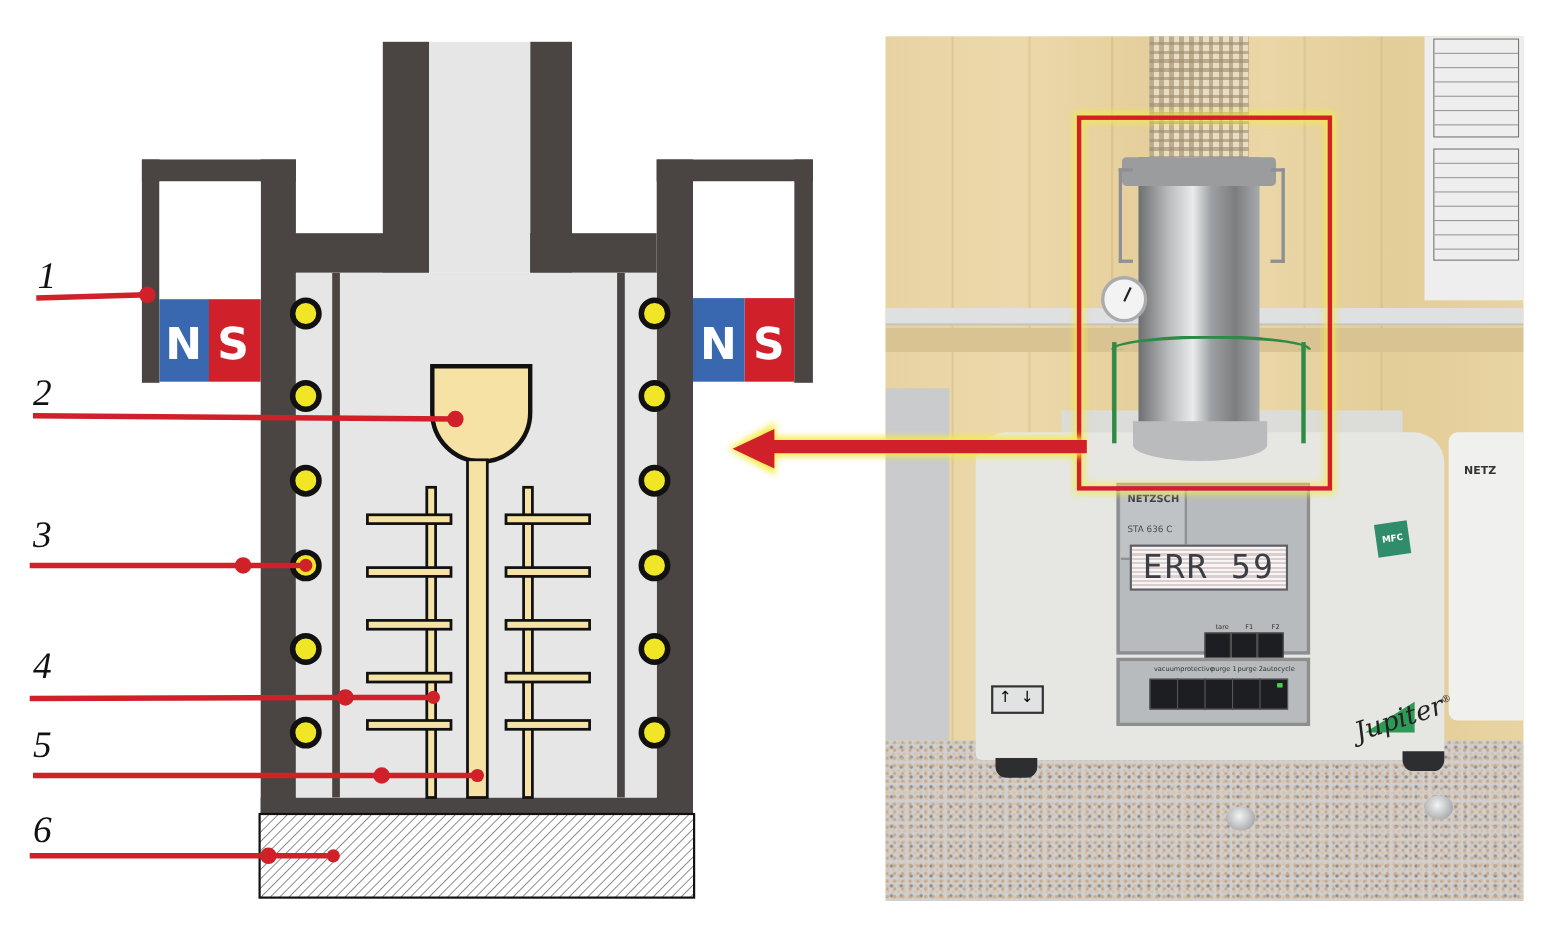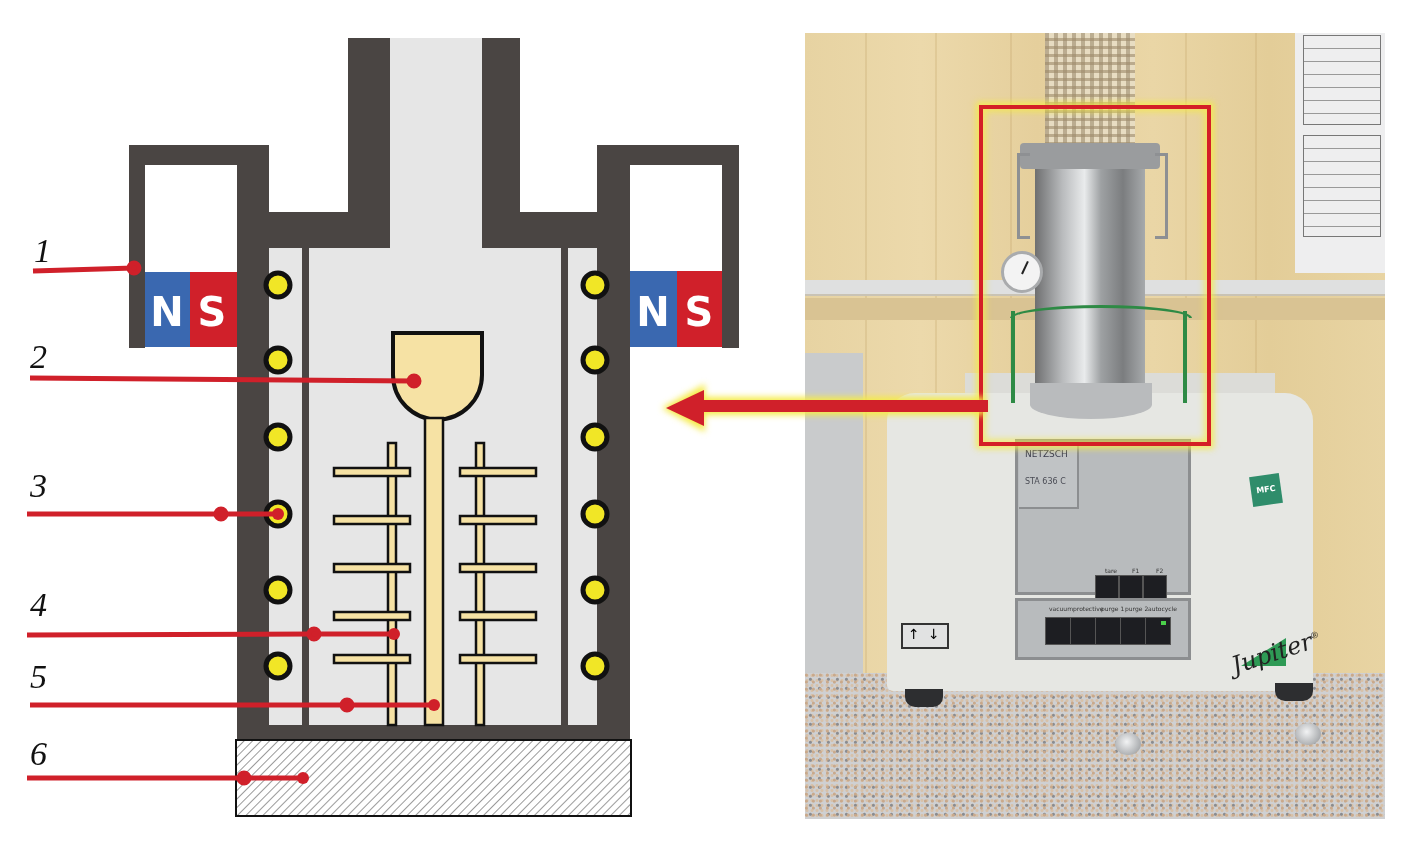--- a/index.html
+++ b/index.html
@@ -19,21 +19,21 @@
   .body-unit{position:absolute;left:82px;top:360px;width:426px;height:298px;background:#e6e7e3;border-radius:28px 28px 6px 6px;}
   .body-top{position:absolute;left:160px;top:340px;width:310px;height:60px;background:#dcdcd8;}
   .left-box{position:absolute;left:0;top:320px;width:58px;height:420px;background:#c9cbcc;}
   .counter{position:absolute;left:0;top:640px;width:100%;height:146px;
     background:radial-gradient(circle at 20% 30%,#c9a98b 1px,transparent 2px),radial-gradient(circle at 60% 70%,#8a8c90 1px,transparent 2px),radial-gradient(circle at 40% 50%,#d7c1a8 1px,transparent 2px),#cfd0d2;
     background-size:7px 7px,9px 9px,5px 5px,auto;}
   .foot{position:absolute;width:38px;height:18px;background:#2d2e30;border-radius:0 0 10px 10px;}
   .stud{position:absolute;width:26px;height:22px;border-radius:50%;background:radial-gradient(circle at 45% 40%,#f2f3f4,#8f9295);}
   .panel{position:absolute;border:3px solid #8c8e90;background:#b8bbbd;}
   .panel-brand{position:absolute;left:214px;top:410px;width:58px;height:64px;background:#c0c3c5;border-right:2px solid #8c8e90;border-bottom:2px solid #8c8e90;}
-  .brand-text{position:absolute;left:6px;top:6px;font-family:"DejaVu Sans",sans-serif;font-weight:normal;font-size:9px;color:#3a3c4e;}
+  .brand-text{position:absolute;left:6px;top:6px;font-family:"DejaVu Sans",sans-serif;font-weight:bold;font-size:9px;color:#3a3c4e;}
   .model-text{position:absolute;left:6px;top:34px;font-family:"DejaVu Sans",sans-serif;font-size:8px;color:#4a4c55;}
   .lcd{position:absolute;left:222px;top:462px;width:140px;height:38px;background:#e9dcdc;border:2px solid #5d5f66;
     font-family:"DejaVu Sans Mono",monospace;font-size:30px;color:#3d3e45;letter-spacing:2px;line-height:38px;text-align:center;
     background-image:repeating-linear-gradient(0deg,rgba(255,255,255,.7) 0 2px,rgba(180,170,170,.3) 2px 4px);}
   .key{position:absolute;background:#1d1e22;border:1px solid #555;}
   .keylbl{position:absolute;font-family:"DejaVu Sans",sans-serif;font-size:6px;color:#333;}
   .furnace{position:absolute;left:230px;top:110px;width:110px;height:262px;
     background:linear-gradient(90deg,#6e6f70 0%,#b9bbbd 25%,#e9ebec 45%,#9ea1a3 60%,#7b7d7f 80%,#a7aaac 100%);}
   .furnace-cap{position:absolute;left:215px;top:110px;width:140px;height:26px;background:#9a9c9e;border-radius:4px;}
   .furnace-base{position:absolute;left:225px;top:350px;width:122px;height:36px;background:#b9bbbd;border-radius:0 0 50% 50%/0 0 40% 40%;}
@@ -218,37 +218,41 @@
     </div>
   </div>
 
   <div class="left-box"></div>
 
   <div class="counter"></div>
 
   <div class="body-top"></div>
   <div class="body-unit"></div>
 
+  <div class="side-unit">
+    <div class="side-brand">NETZ</div>
+  </div>
 
   <div class="cage"></div>
   <div class="furnace"></div>
   <div class="furnace-cap"></div>
   <div class="handle" style="left:212px"></div>
   <div class="handle" style="left:350px;border-left:none;border-right:3px solid #8e9093"></div>
   <div class="furnace-base"></div>
   <div class="gauge"></div>
   <div class="green-rail"></div>
   <div class="green-leg" style="left:206px"></div>
   <div class="green-leg" style="left:378px"></div>
 
   <div class="panel" style="left:210px;top:406px;width:170px;height:150px;"></div>
   <div class="panel-brand">
     <div class="brand-text">NETZSCH</div>
     <div class="model-text">STA 636 C</div>
   </div>
+  <div class="lcd">ERR 59</div>
 
   <div class="keylbl" style="left:300px;top:534px">tare</div>
   <div class="keylbl" style="left:327px;top:534px">F1</div>
   <div class="keylbl" style="left:351px;top:534px">F2</div>
   <div class="key" style="left:290px;top:542px;width:22px;height:22px"></div>
   <div class="key" style="left:314px;top:542px;width:22px;height:22px"></div>
   <div class="key" style="left:338px;top:542px;width:22px;height:22px"></div>
 
   <div class="panel" style="left:210px;top:565px;width:170px;height:56px;"></div>
   <div class="keylbl" style="left:244px;top:572px">vacuum</div>

